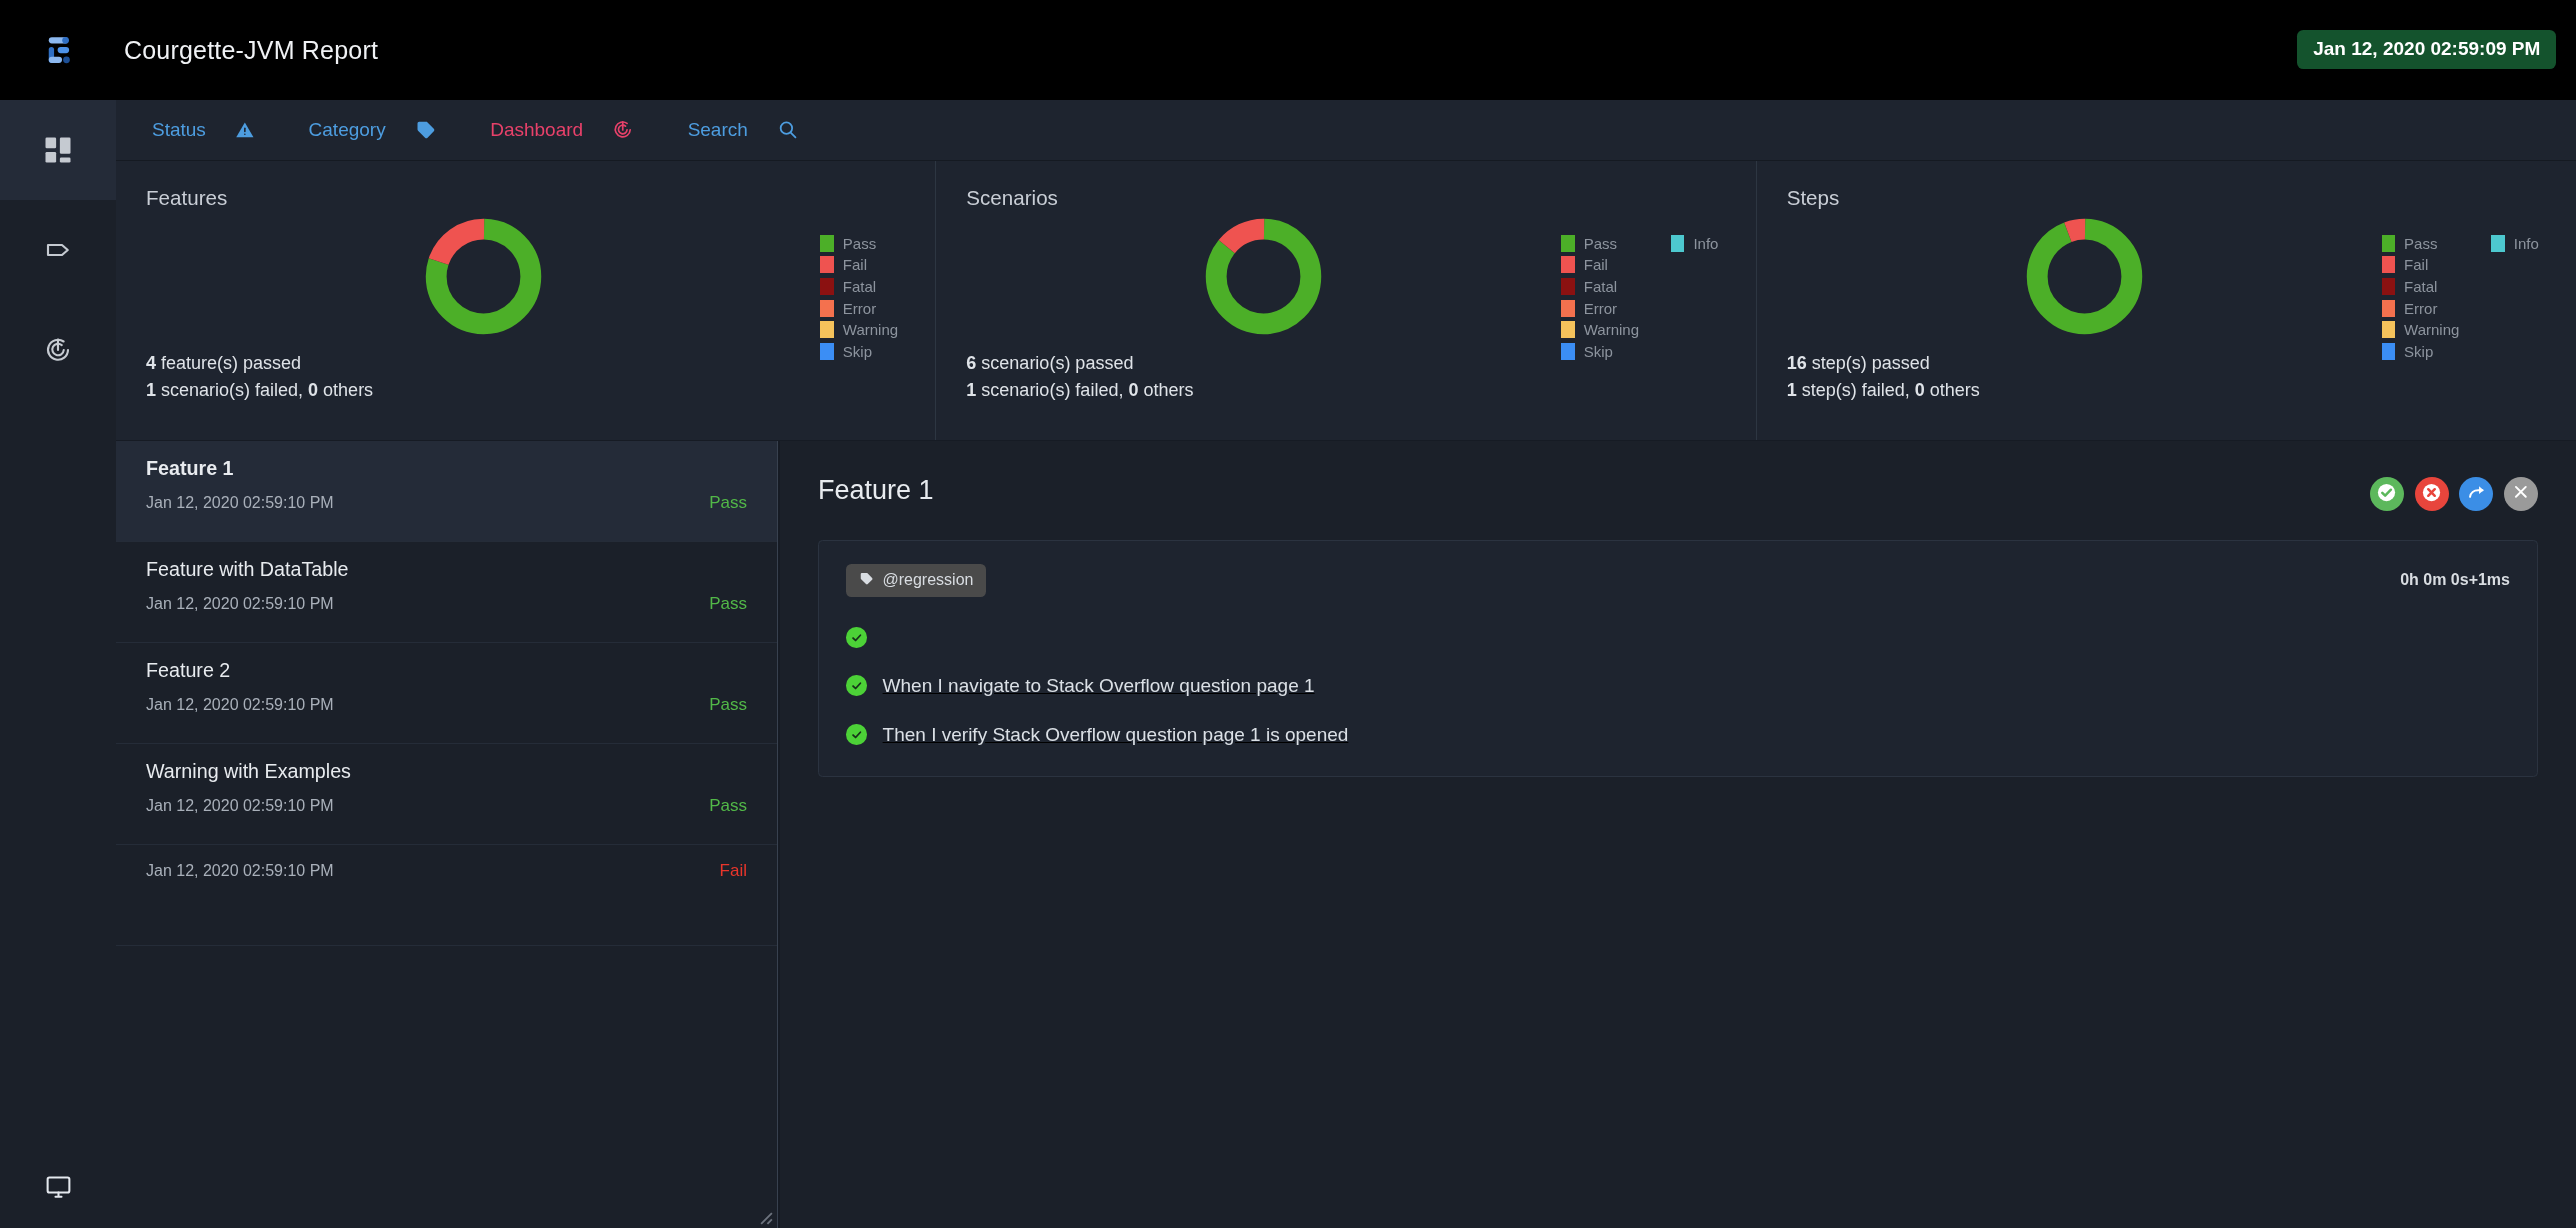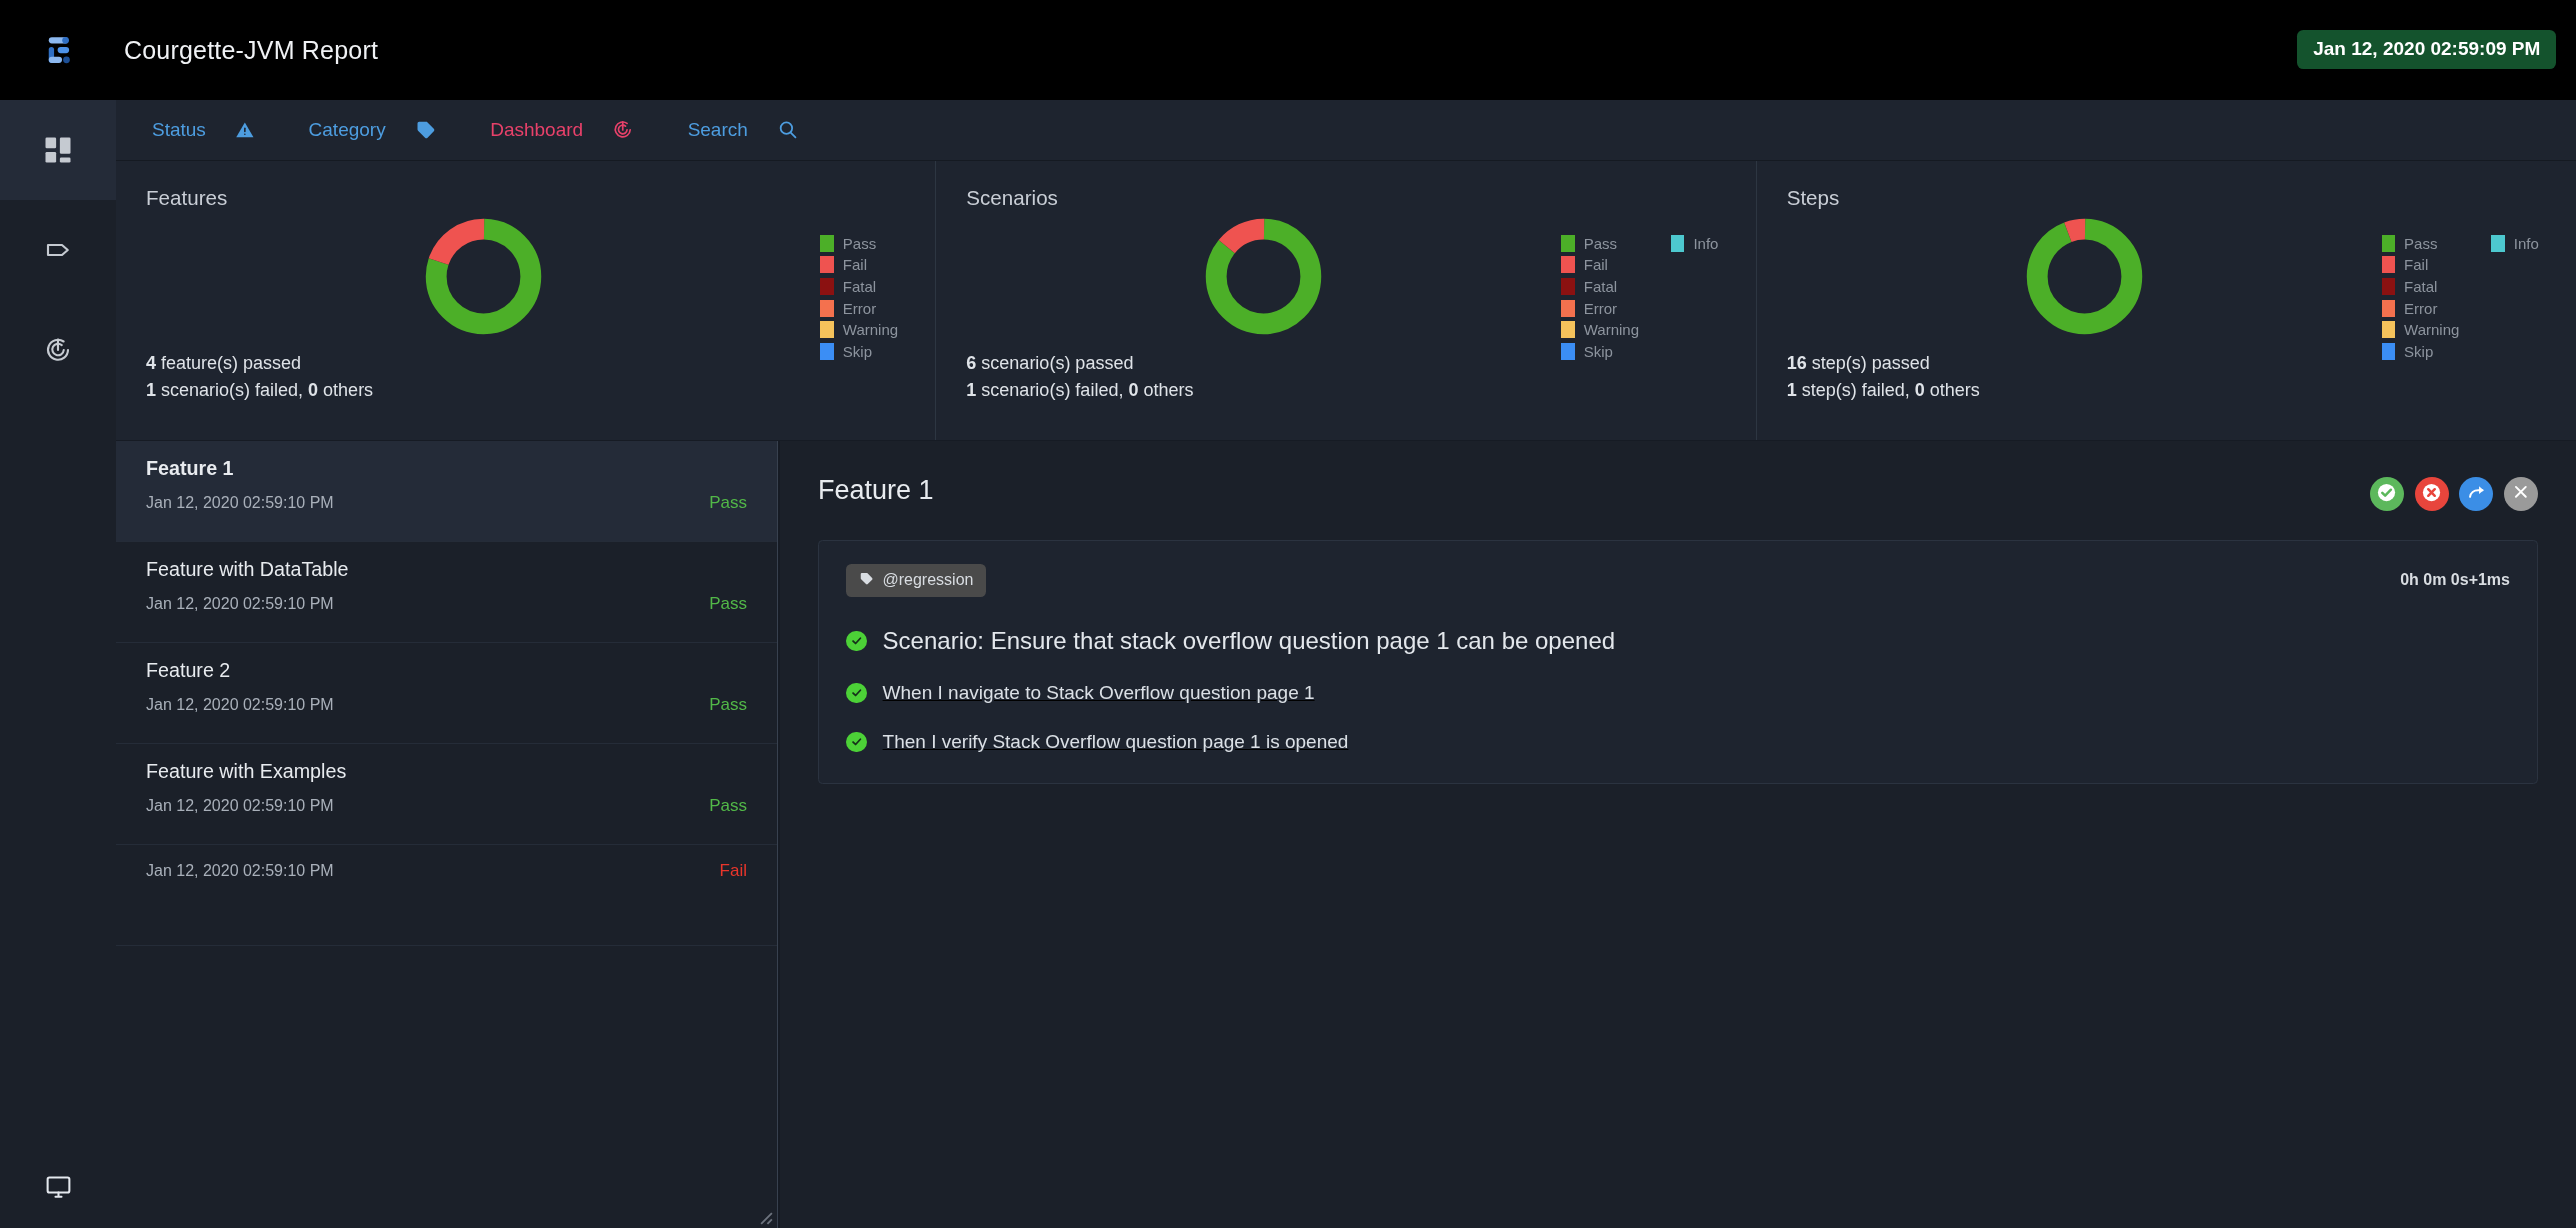--- a/index.html
+++ b/index.html
@@ -465,21 +465,21 @@
 
   <div class="feature-row">
     <div class="feature-name">Feature 2</div>
     <div class="feature-meta">
       <span class="feature-date">Jan 12, 2020 02:59:10 PM</span>
       <span class="feature-status status-pass">Pass</span>
     </div>
   </div>
 
   <div class="feature-row">
-    <div class="feature-name">Feature with Examples</div>
+    <div class="feature-name">Warning with Examples</div>
     <div class="feature-meta">
       <span class="feature-date">Jan 12, 2020 02:59:10 PM</span>
       <span class="feature-status status-pass">Pass</span>
     </div>
   </div>
 
   <div class="feature-row">
     <div class="feature-meta">
       <span class="feature-date">Jan 12, 2020 02:59:10 PM</span>
       <span class="feature-status status-fail">Fail</span>
@@ -544,21 +544,20 @@
       </span>
       <span id="duration">0h 0m 0s+1ms</span>
     </div>
 
     <div class="scenario-line">
       <span class="tick">
         <svg width="13.4" height="13.4" viewBox="0 0 24 24" fill="none" stroke="#16301a" stroke-width="3.2" stroke-linecap="round" stroke-linejoin="round">
           <path d="M5.5 12.6 10 17 18.6 7.6"></path>
         </svg>
       </span>
-      <span class="s-text">Scenario: Ensure that stack overflow question page 1 can be opened</span>
     </div>
 
     <div class="step-line">
       <span class="tick">
         <svg width="13.4" height="13.4" viewBox="0 0 24 24" fill="none" stroke="#16301a" stroke-width="3.2" stroke-linecap="round" stroke-linejoin="round">
           <path d="M5.5 12.6 10 17 18.6 7.6"></path>
         </svg>
       </span>
       <span class="s-text">When I navigate to Stack Overflow question page 1</span>
     </div>

